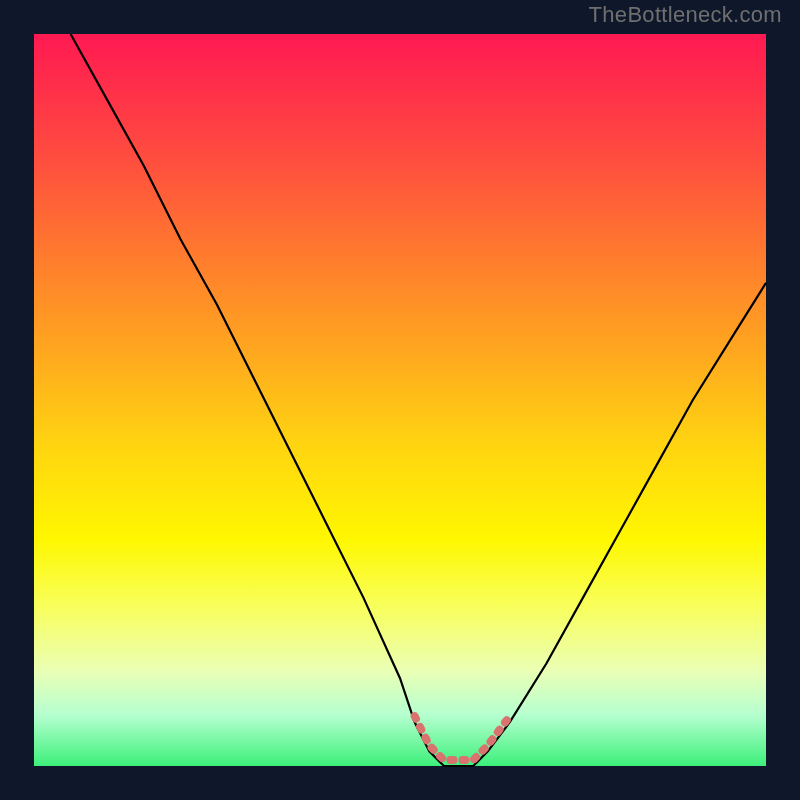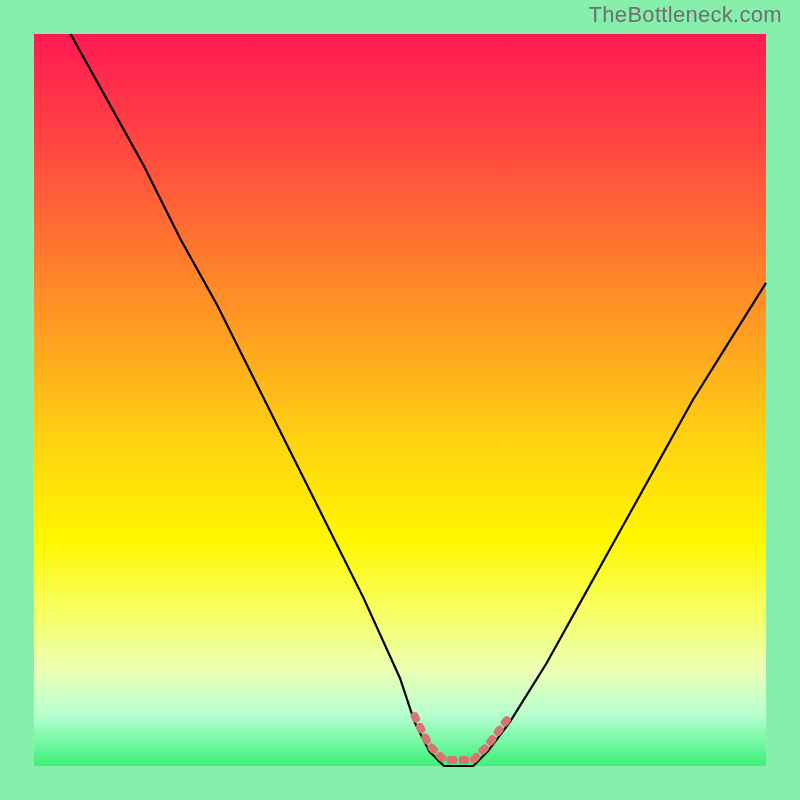--- a/index.html
+++ b/index.html
@@ -7,21 +7,21 @@
     padding: 0;
     width: 800px;
     height: 800px;
     background: #000;
     overflow: hidden;
   }
   .stage {
     position: relative;
     width: 800px;
     height: 800px;
-    background: #86efac;
+    background: #0f172a;
   }
   .gradient {
     position: absolute;
     left: 34px;
     top: 34px;
     width: 732px;
     height: 732px;
     background: linear-gradient(
       to bottom,
       #ff1a52 0%,

